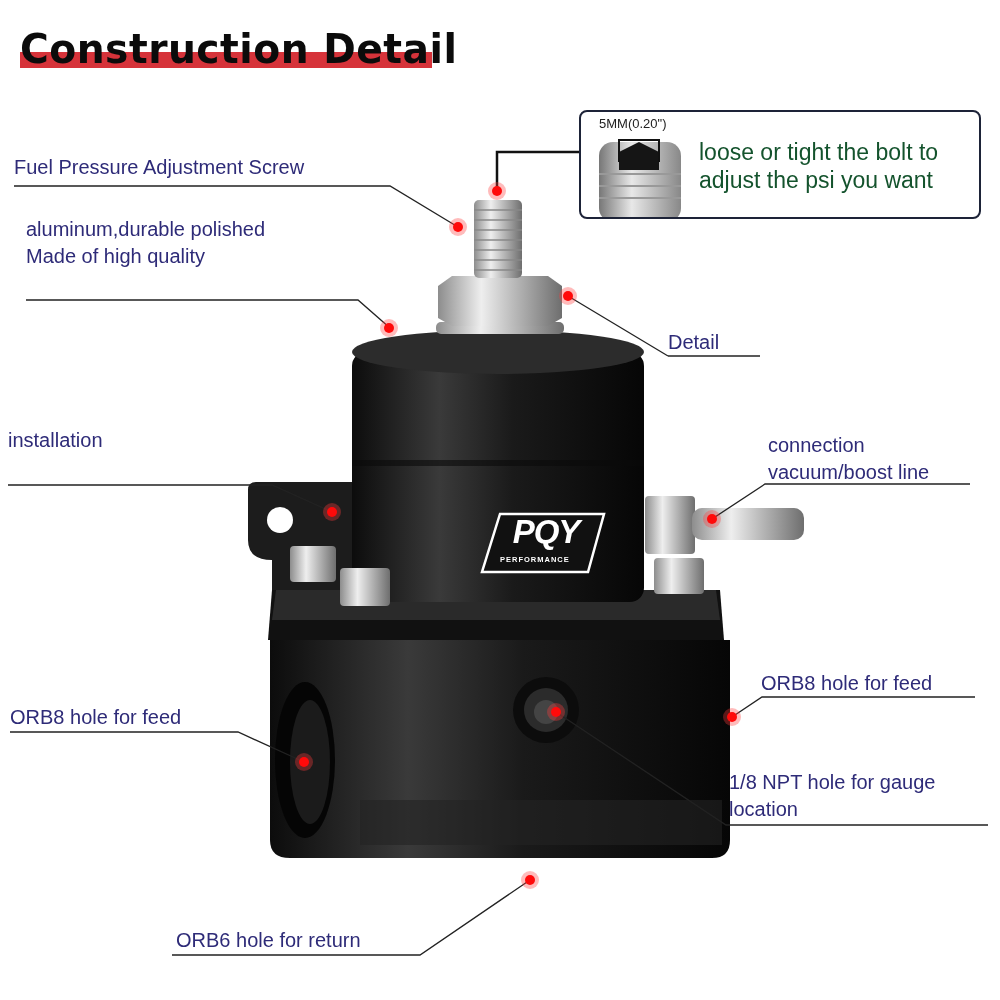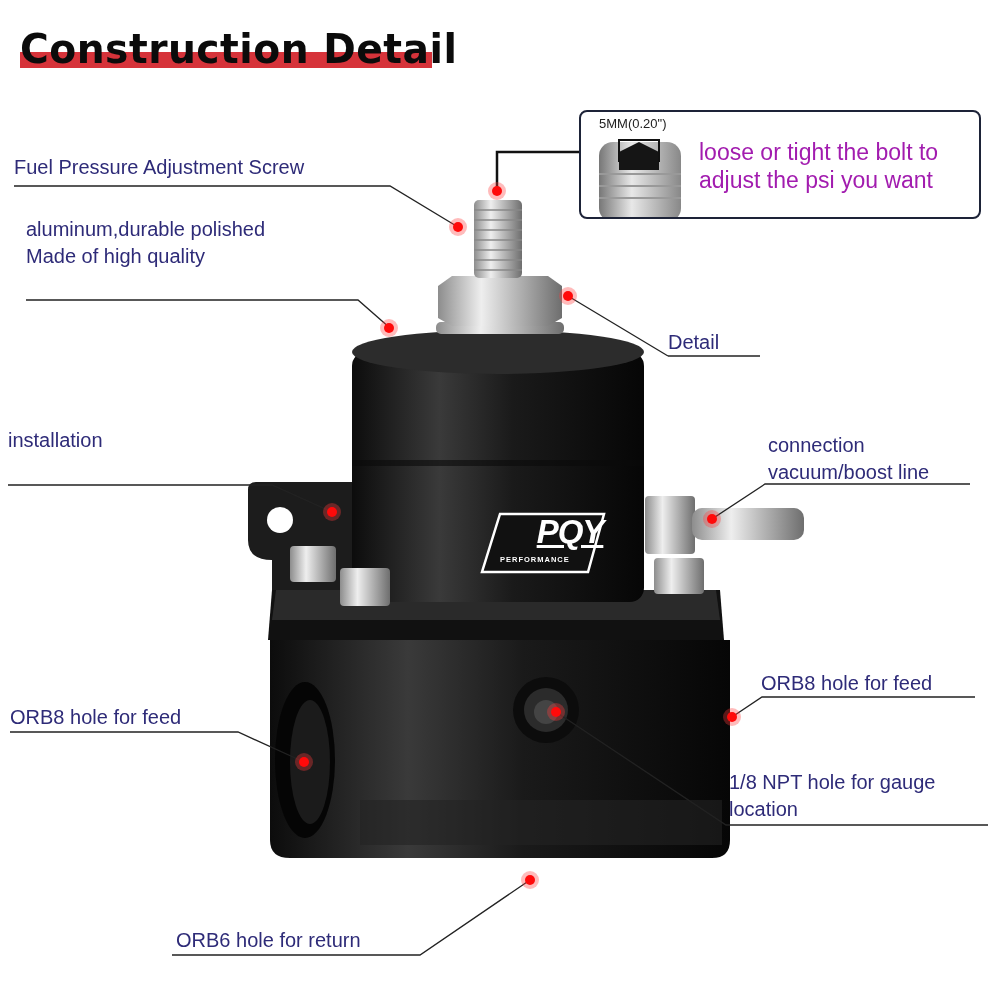--- a/index.html
+++ b/index.html
@@ -13,21 +13,21 @@
              letter-spacing: 0.5px; font-family: "DejaVu Sans", "Liberation Sans", sans-serif; line-height: 46px;
              transform: scaleX(0.98); transform-origin: left center; }
 
     
     .label { color: #2e2b78; font-size: 20px; line-height: 27px; white-space: nowrap; }
 
     
     .inset { left: 579px; top: 110px; width: 398px; height: 105px; border: 2px solid #1d2338;
              border-radius: 8px; background: #fff; overflow: hidden; }
     .inset-dim { left: 18px; top: 4px; font-size: 13px; color: #222; }
-    .inset-text { left: 118px; top: 26px; font-size: 23px; line-height: 28px; color: #a21caf; }
+    .inset-text { left: 118px; top: 26px; font-size: 23px; line-height: 28px; color: #14532d; }
 
     
     .dot { width: 10px; height: 10px; border-radius: 50%; background: #ff0a0a;
            box-shadow: 0 0 0 4px rgba(255,60,60,0.35); }
 
     svg.lines { position: absolute; left: 0; top: 0; }
   </style>
 </head>
 <body>
 
@@ -117,21 +117,21 @@
     <polyline points="8,485 272,485 332,512"></polyline>
     <polyline points="970,484 765,484 712,519"></polyline>
     <polyline points="10,732 238,732 304,762"></polyline>
     <polyline points="975,697 762,697 732,717"></polyline>
     <polyline points="988,825 726,825 556,712"></polyline>
     <polyline points="172,955 420,955 530,880"></polyline>
     <polyline points="497,190 497,152 579,152" stroke-width="2.5" stroke="#111"></polyline>
   </g>
 </svg>
 
-<div class="abs" style="left:522px;top:514px;width:96px;text-align:center;color:#fff;font-weight:900;font-style:italic;font-size:33px;line-height:36px;letter-spacing:-1px;text-decoration:underline;">PQY</div>
+<div class="abs" style="left:498px;top:514px;width:96px;text-align:center;color:#fff;font-weight:900;font-style:italic;font-size:33px;line-height:36px;letter-spacing:-1px;">PQY</div>
 <div class="abs" style="left:500px;top:555px;width:92px;text-align:left;color:#fff;font-weight:700;font-size:7.5px;letter-spacing:1px;">PERFORMANCE</div>
 
 <div class="abs dot" style="left:492px;top:186px"></div>
 <div class="abs dot" style="left:453px;top:222px"></div>
 <div class="abs dot" style="left:384px;top:323px"></div>
 <div class="abs dot" style="left:563px;top:291px"></div>
 <div class="abs dot" style="left:327px;top:507px"></div>
 <div class="abs dot" style="left:707px;top:514px"></div>
 <div class="abs dot" style="left:299px;top:757px"></div>
 <div class="abs dot" style="left:727px;top:712px"></div>

